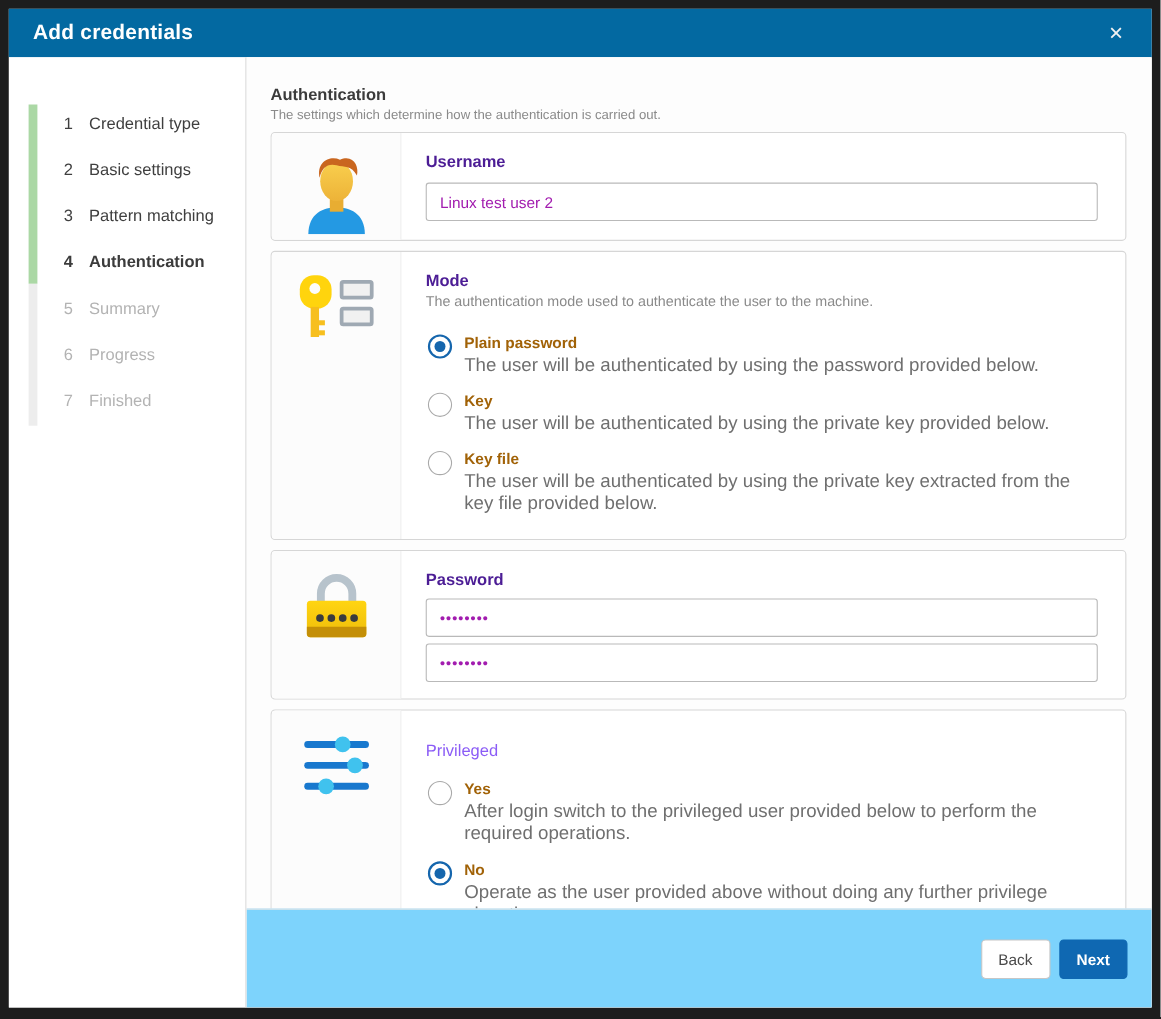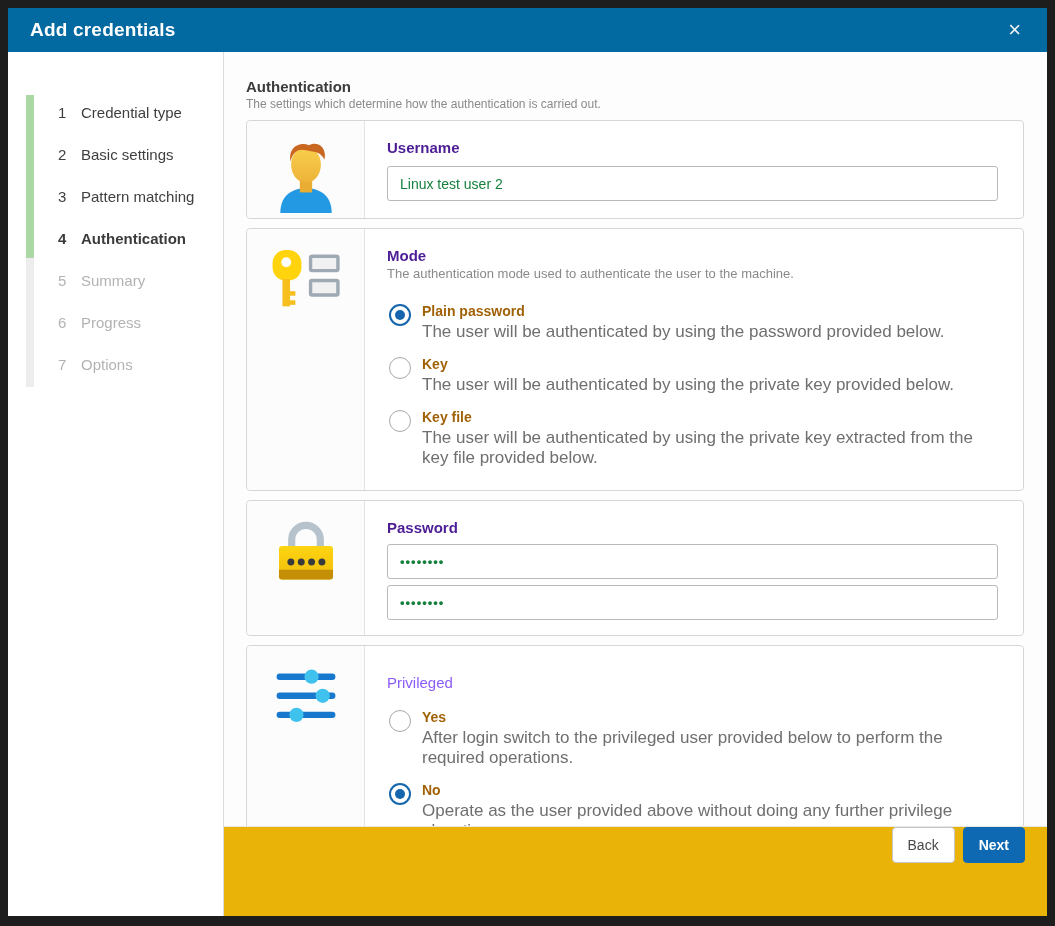--- a/index.html
+++ b/index.html
@@ -58,21 +58,21 @@
     align-items:flex-start; justify-content:center; padding-top:18px;
     border-radius:4px 0 0 4px;
   }
   .card-body{ flex:1; padding:18px 25px 0 22px; }
   .field-label{ font-size:15px; font-weight:600; color:#4c1d95; }
   .field-sub{ font-size:13px; color:#8a8a8a; margin-top:2px; }
   .field-sub.plain{ font-size:15px; color:#8b5cf6; margin-top:10px; }
   input.text{
     width:100%; height:35px; border:1px solid #b9b9b9; border-radius:3px;
     font-family:"Liberation Sans","DejaVu Sans",sans-serif;
-    font-size:14px; color:#15803d; padding:0 12px; background:#fff; outline:none;
+    font-size:14px; color:#a21caf; padding:0 12px; background:#fff; outline:none;
   }
   .card.username .card-body{ padding-bottom:17px; }
   .card.username input.text{ margin-top:10px; }
   .card.password .card-body{ padding-bottom:15px; }
   .card.password input.text{ margin-top:8px; letter-spacing:1px; font-weight:700; font-size:13px; }
   .card.password input.text + input.text{ margin-top:6px; }
   
   .radio-list{ margin-top:22px; margin-left:2px; padding-bottom:8px; }
   .radio-row{ display:flex; margin-bottom:14px; min-height:36px; cursor:pointer; }
   .radio{
@@ -81,22 +81,22 @@
     display:flex; align-items:center; justify-content:center;
   }
   .radio-row.checked .radio{ border:2px solid #1566ad; }
   .radio .dot{ width:10px; height:10px; border-radius:50%; background:transparent; }
   .radio-row.checked .radio .dot{ background:#1566ad; }
   .radio-text{ margin-left:11px; }
   .radio-label{ font-size:14px; font-weight:700; color:#a16207; }
   .radio-desc{ font-size:17px; color:#6f6f6f; margin-top:3px; }
   
   .footer{
-    flex:0 0 90px; border-top:1px solid #e7e7e7; background:#eab308;
-    display:flex; align-items:flex-start; justify-content:flex-end;
+    flex:0 0 90px; border-top:1px solid #e7e7e7; background:#7dd3fc;
+    display:flex; align-items:center; justify-content:flex-end;
     padding-right:22px; gap:8px;
   }
   .btn{
     height:36px; min-width:54px; padding:0 15px; border-radius:4px;
     font-family:"Liberation Sans","DejaVu Sans",sans-serif;
     font-size:14px; cursor:pointer;
   }
   .btn.back{ background:#ffffff; border:1px solid #c6c6c6; color:#4a4a4a; }
   .btn.next{ background:#0f68b2; border:1px solid #0f68b2; color:#ffffff; font-weight:700; }
 </style>
@@ -137,21 +137,21 @@
         <div class="step upcoming">
           <span class="num">5</span>
           <span class="lbl">Summary</span>
         </div>
         <div class="step upcoming">
           <span class="num">6</span>
           <span class="lbl">Progress</span>
         </div>
         <div class="step upcoming">
           <span class="num">7</span>
-          <span class="lbl">Options</span>
+          <span class="lbl">Finished</span>
         </div>
       </div>
     </div>
 
     <div class="main">
       <div class="content">
 
         <div>
           <div class="page-title">Authentication</div>
           <div class="page-subtitle">The settings which determine how the authentication is carried out.</div>

